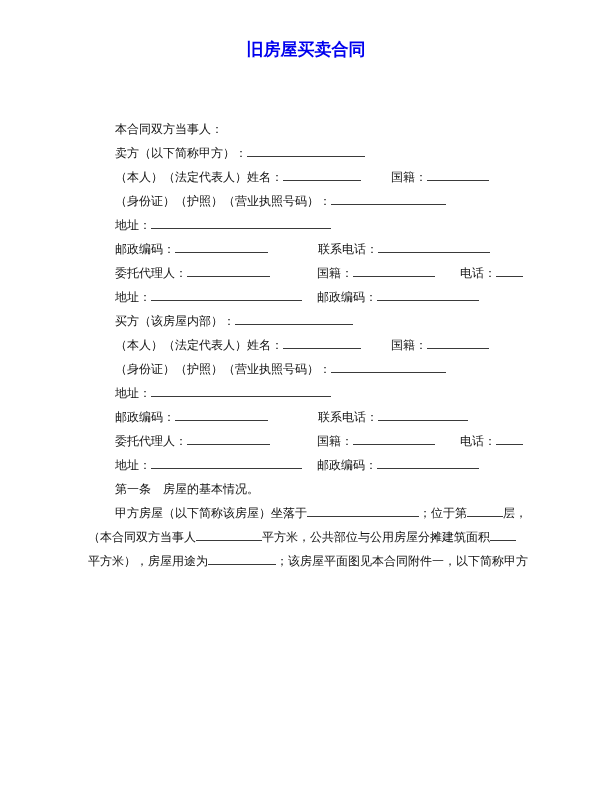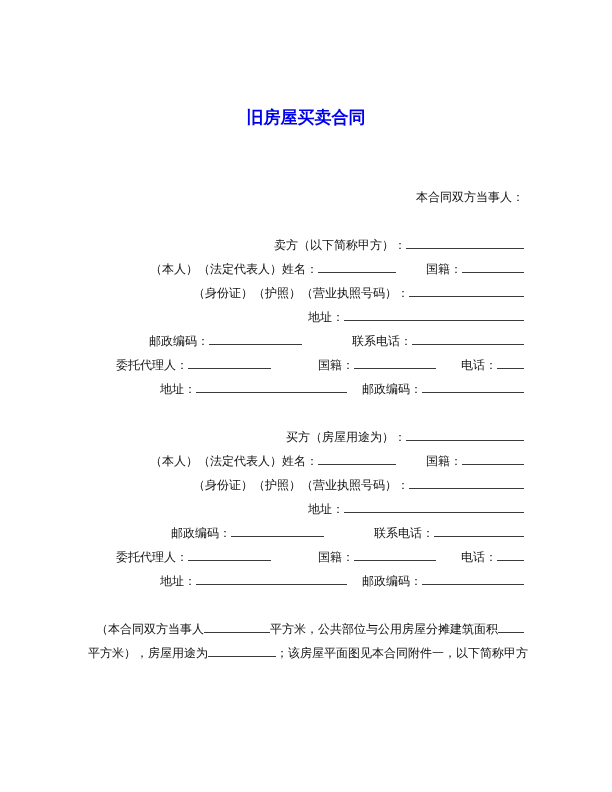--- a/index.html
+++ b/index.html
@@ -7,43 +7,42 @@
     padding: 0;
     background: #ffffff;
   }
   .page {
     position: relative;
     width: 612px;
     height: 792px;
     margin: 0 auto;
     background: #ffffff;
     box-sizing: border-box;
-    padding: 104px 88px 0 88px;
+    padding: 36px 88px 0 88px;
     overflow: hidden;
     font-family: "Liberation Serif", "DejaVu Serif", serif;
     font-size: 12px;
     line-height: 24px;
     color: #111111;
   }
   .title {
     margin: 0 0 53px 0;
     text-align: center;
     font-family: "Liberation Sans", "DejaVu Sans", sans-serif;
     font-size: 17px;
     line-height: 28px;
     font-weight: bold;
     color: #0000ee;
   }
   .doc-body { width: 436px; }
-  .section:not(:first-child) { margin-top: 24px; }
+  .section:not(:first-child) { }
   .line {
     height: 24px;
     line-height: 24px;
     white-space: nowrap;
-    text-align: right;
   }
   .line.indent { padding-left: 27px; }
   .blank {
     display: inline-block;
     height: 12px;
     border-bottom: 1px solid #3a3a3a;
   }
   .gapseg {
     display: inline-block;
     height: 1px;
@@ -61,26 +60,30 @@
       <div class="section">
         <div class="line indent"><span>卖方（以下简称甲方）：</span><span class="blank" style="width: 118px;"></span></div>
         <div class="line indent"><span>（本人）（法定代表人）姓名：</span><span class="blank" style="width: 78px;"></span><span class="gapseg" style="width: 30px;"></span><span>国籍：</span><span class="blank" style="width: 62px;"></span></div>
         <div class="line indent"><span>（身份证）（护照）（营业执照号码）：</span><span class="blank" style="width: 115px;"></span></div>
         <div class="line indent"><span>地址：</span><span class="blank" style="width: 180px;"></span></div>
         <div class="line indent"><span>邮政编码：</span><span class="blank" style="width: 93px;"></span><span class="gapseg" style="width: 50px;"></span><span>联系电话：</span><span class="blank" style="width: 112px;"></span></div>
         <div class="line indent"><span>委托代理人：</span><span class="blank" style="width: 83px;"></span><span class="gapseg" style="width: 47px;"></span><span>国籍：</span><span class="blank" style="width: 82px;"></span><span class="gapseg" style="width: 25px;"></span><span>电话：</span><span class="blank" style="width: 27px;"></span></div>
         <div class="line indent"><span>地址：</span><span class="blank" style="width: 151px;"></span><span class="gapseg" style="width: 15px;"></span><span>邮政编码：</span><span class="blank" style="width: 102px;"></span></div>
       </div>
       <div class="section">
-        <div class="line indent"><span>买方（房屋用途为）：</span><span class="blank" style="width: 118px;"></span></div>
+        <div class="line indent"><span>买方（该房屋内部）：</span><span class="blank" style="width: 118px;"></span></div>
         <div class="line indent"><span>（本人）（法定代表人）姓名：</span><span class="blank" style="width: 78px;"></span><span class="gapseg" style="width: 30px;"></span><span>国籍：</span><span class="blank" style="width: 62px;"></span></div>
         <div class="line indent"><span>（身份证）（护照）（营业执照号码）：</span><span class="blank" style="width: 115px;"></span></div>
         <div class="line indent"><span>地址：</span><span class="blank" style="width: 180px;"></span></div>
         <div class="line indent"><span>邮政编码：</span><span class="blank" style="width: 93px;"></span><span class="gapseg" style="width: 50px;"></span><span>联系电话：</span><span class="blank" style="width: 90px;"></span></div>
         <div class="line indent"><span>委托代理人：</span><span class="blank" style="width: 83px;"></span><span class="gapseg" style="width: 47px;"></span><span>国籍：</span><span class="blank" style="width: 82px;"></span><span class="gapseg" style="width: 25px;"></span><span>电话：</span><span class="blank" style="width: 27px;"></span></div>
         <div class="line indent"><span>地址：</span><span class="blank" style="width: 151px;"></span><span class="gapseg" style="width: 15px;"></span><span>邮政编码：</span><span class="blank" style="width: 102px;"></span></div>
       </div>
       <div class="section">
+        <div class="line indent"><span>第一条　房屋的基本情况。</span></div>
+      </div>
+      <div class="section">
+        <div class="line indent"><span>甲方房屋（以下简称该房屋）坐落于</span><span class="blank" style="width: 112px;"></span><span>；位于第</span><span class="blank" style="width: 36px;"></span><span>层，</span></div>
         <div class="line"><span>（本合同双方当事人</span><span class="blank" style="width: 66px;"></span><span>平方米，公共部位与公用房屋分摊建筑面积</span><span class="blank" style="width: 26px;"></span></div>
         <div class="line"><span>平方米），房屋用途为</span><span class="blank" style="width: 68px;"></span><span>；该房屋平面图见本合同附件一，以下简称甲方</span></div>
       </div>
     </div>
 </div>
 
 </body></html>

